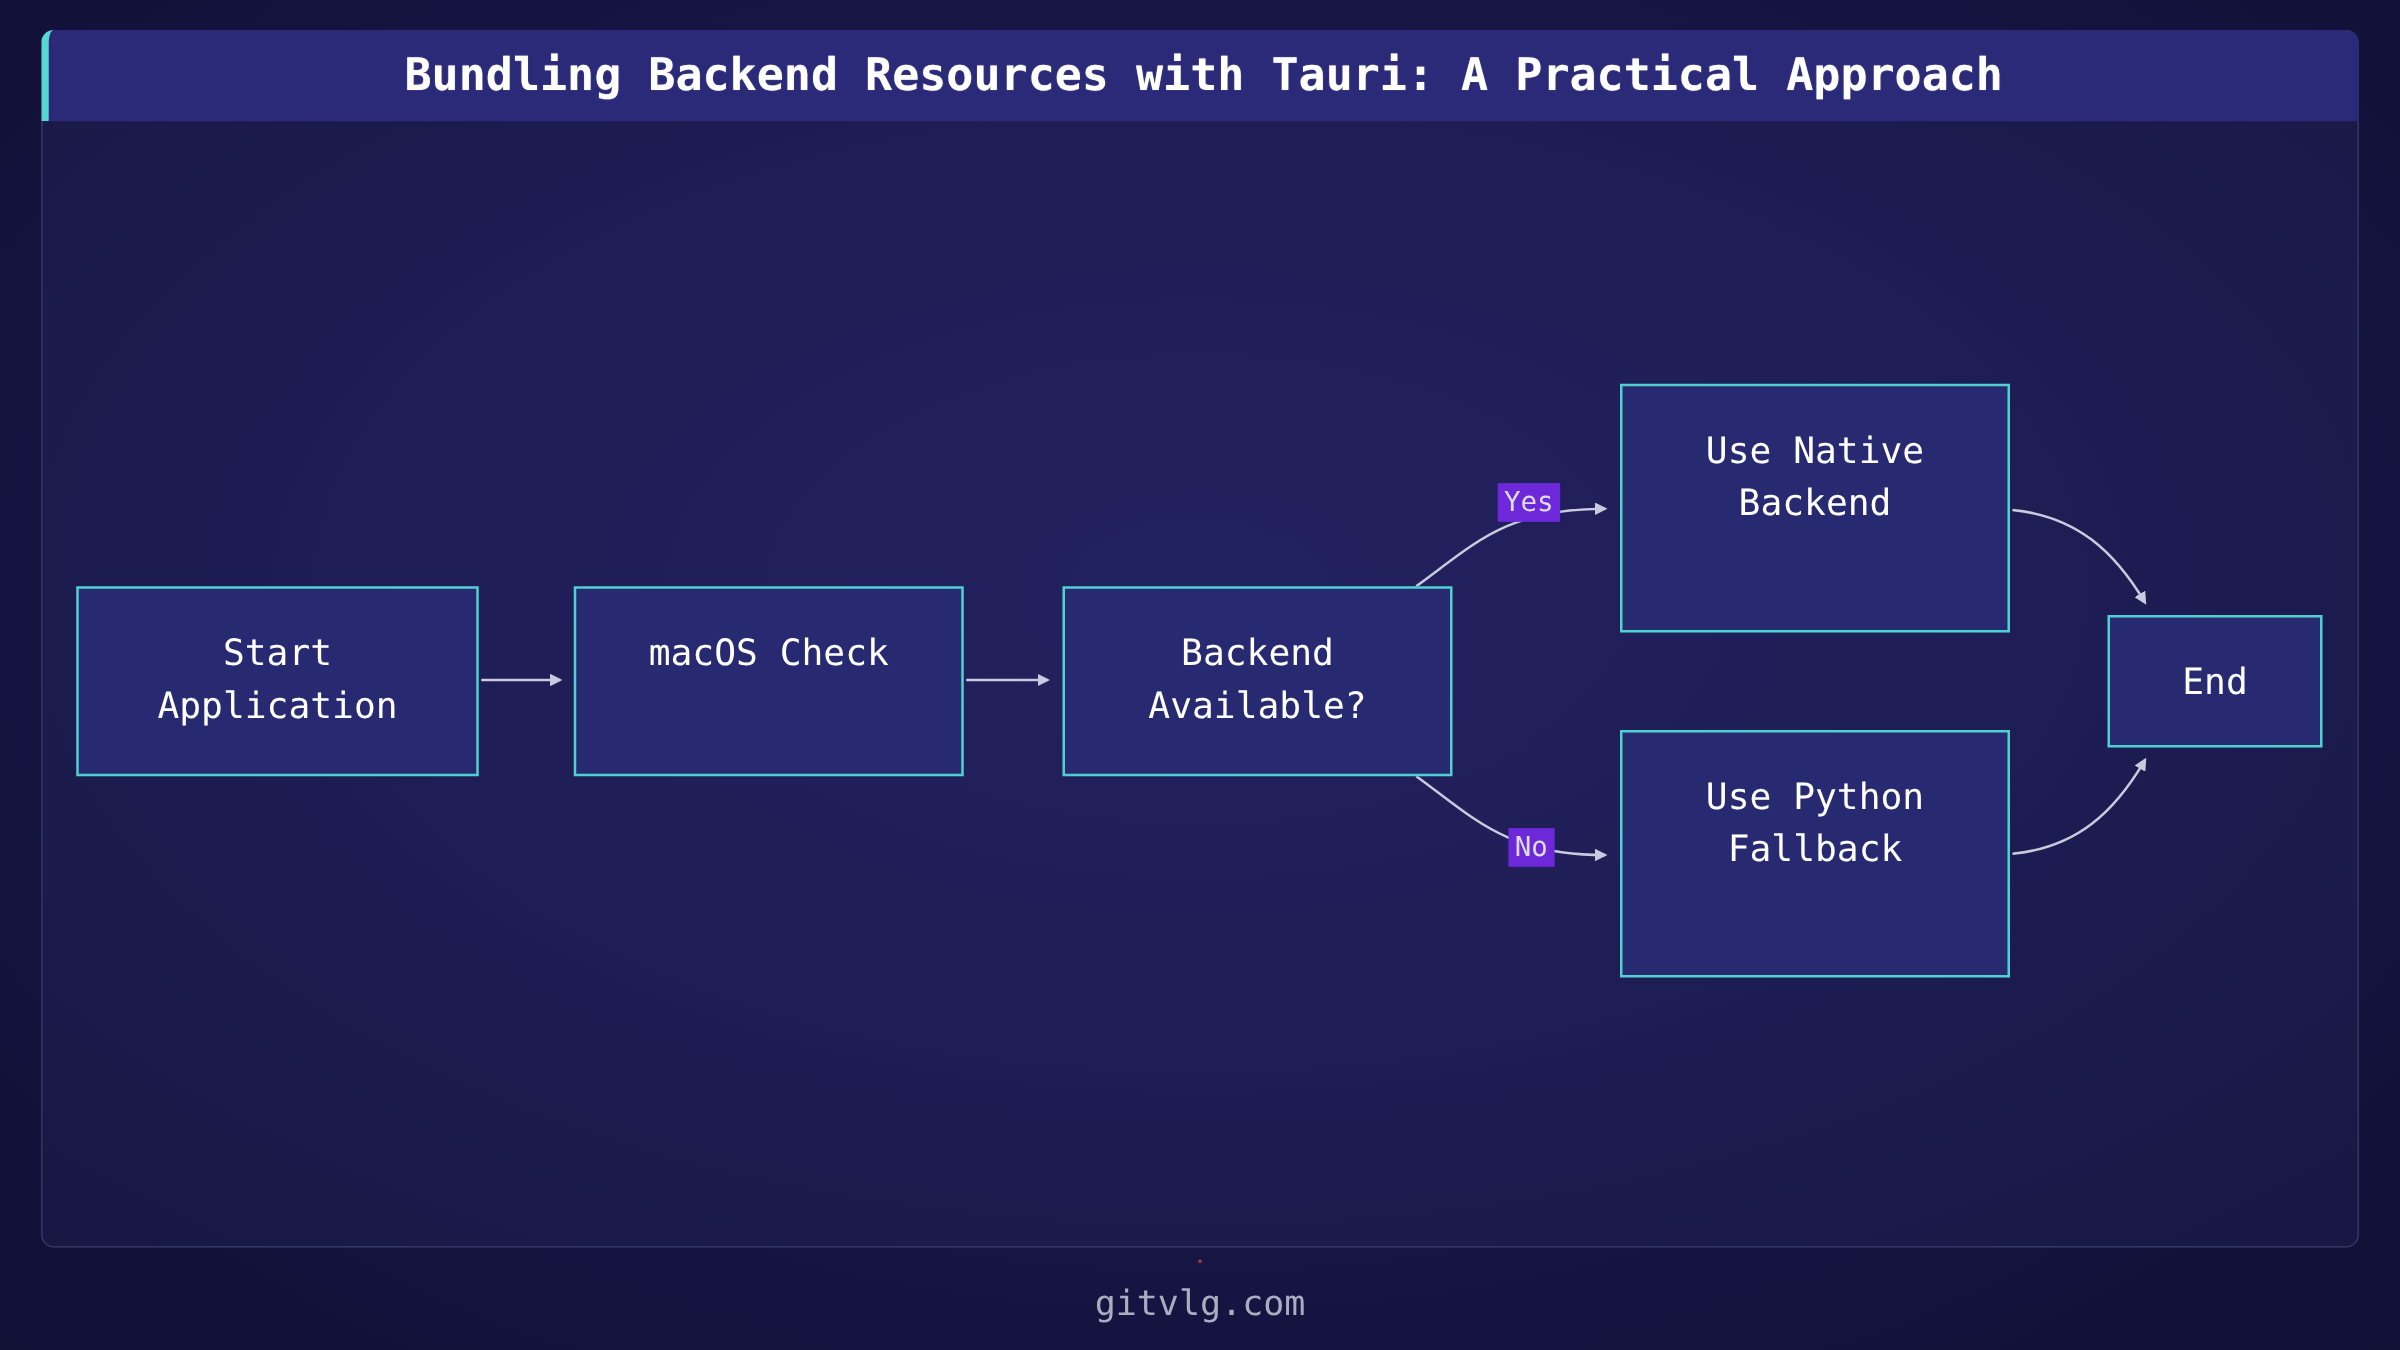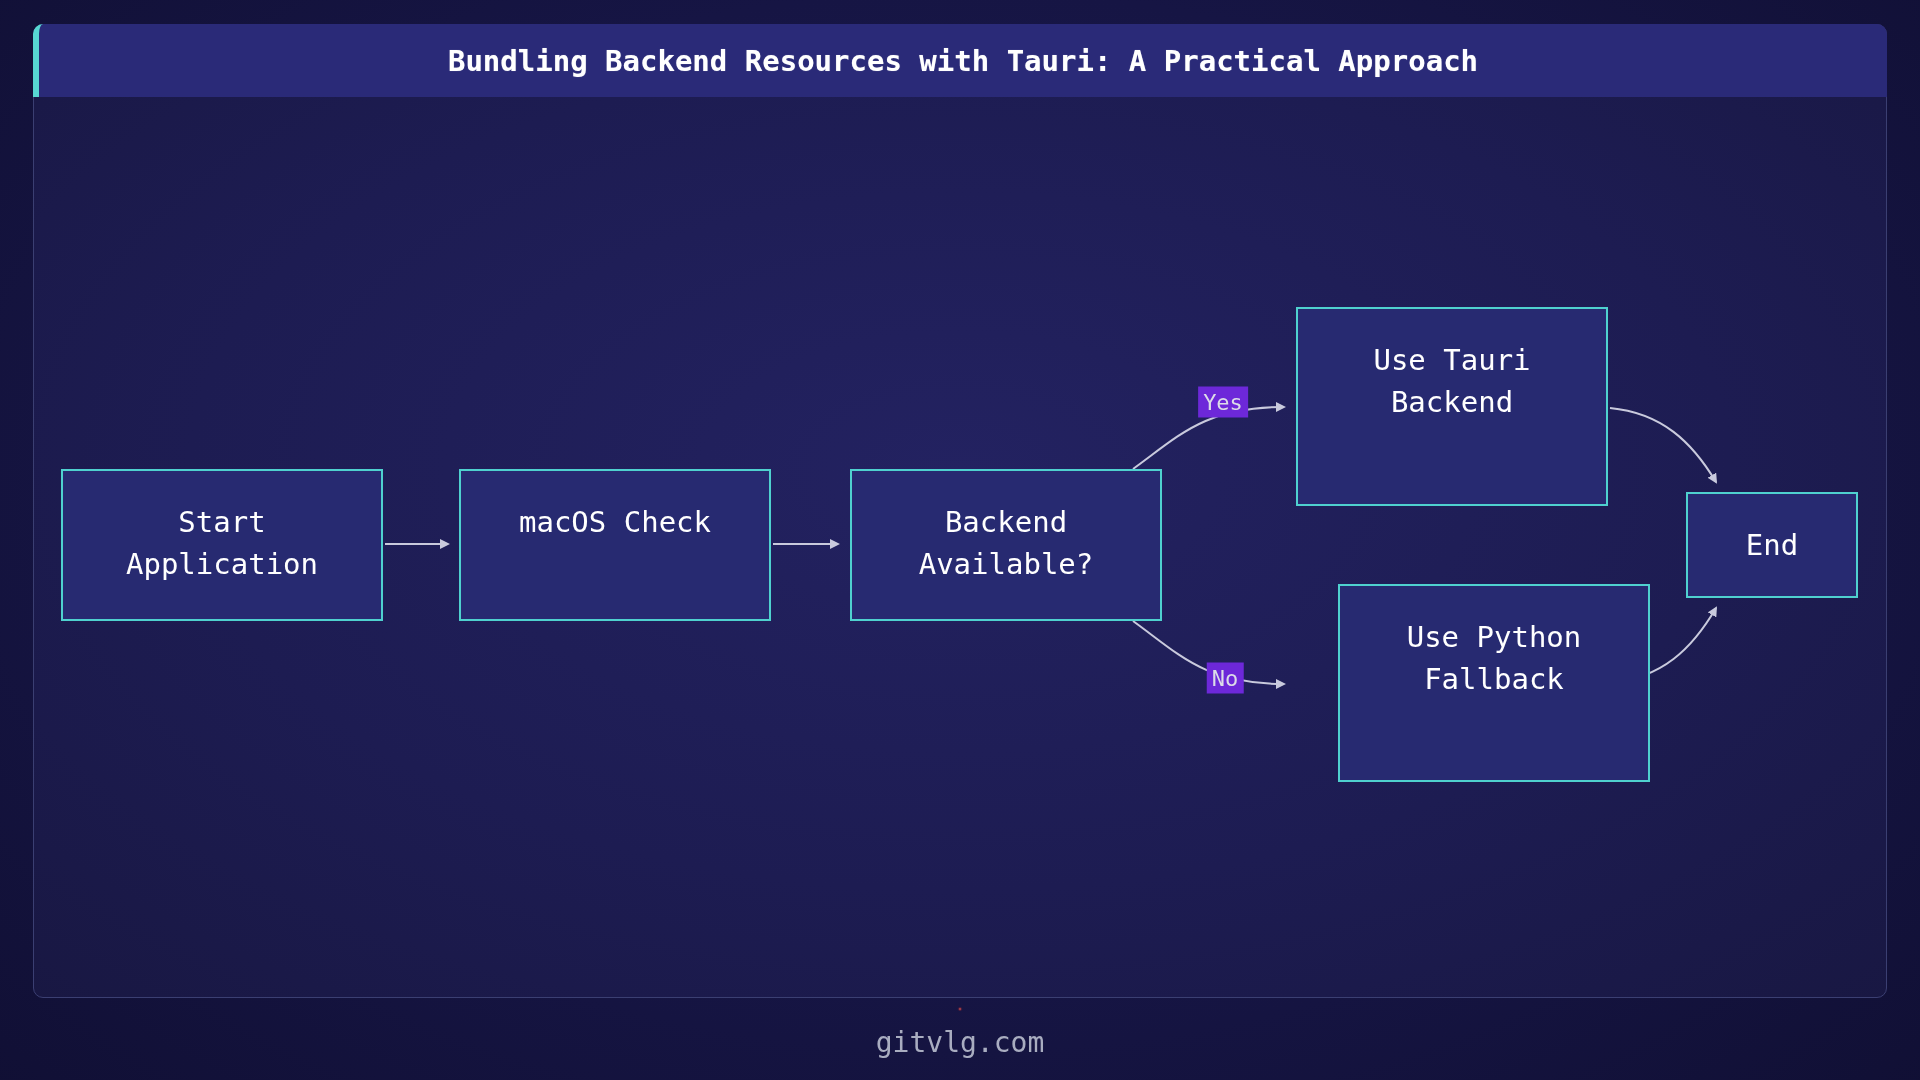--- a/index.html
+++ b/index.html
@@ -22,21 +22,21 @@
     position: absolute;
     left: 33px; top: 24px;
     width: 1854px; height: 73px;
     background: #2a2a78;
     border-left: 6px solid #57d7d3;
     border-radius: 10px 10px 0 0;
     display: flex; align-items: center; justify-content: center;
   }
   .title-text {
     color: #ffffff;
-    font-size: 29px;
+    font-size: 36px;
     font-weight: bold;
     letter-spacing: 0px;
     text-shadow: 0 0 1px rgba(255,255,255,.4);
   }
   .stage { position: absolute; left: 0; top: 0; width: 1920px; height: 1080px; }
   svg.edges { position: absolute; left: 0; top: 0; width: 1920px; height: 1080px; }
   .node {
     position: absolute;
     background: #272a71;
     border: 2px solid #4fd1cf;
@@ -101,25 +101,25 @@
   <div class="node" style="left:459px; top:469px; width:312px; height:152px;">
     <span>macOS Check</span>
   </div>
 
   <div class="node" style="left:850px; top:469px; width:312px; height:152px;">
     <span>Backend</span>
     <span>Available?</span>
   </div>
 
   <div class="node" style="left:1296px; top:307px; width:312px; height:199px;">
-    <span>Use Tauri</span>
+    <span>Use Native</span>
     <span>Backend</span>
   </div>
 
-  <div class="node" style="left:1296px; top:584px; width:312px; height:198px;margin-left:42px;">
+  <div class="node" style="left:1296px; top:584px; width:312px; height:198px;">
     <span>Use Python</span>
     <span>Fallback</span>
   </div>
 
   <div class="node" style="left:1686px; top:492px; width:172px; height:106px;">
     <span>End</span>
   </div>
 
   <div class="edge-label" style="left:1223px; top:402px;">Yes</div>
 

